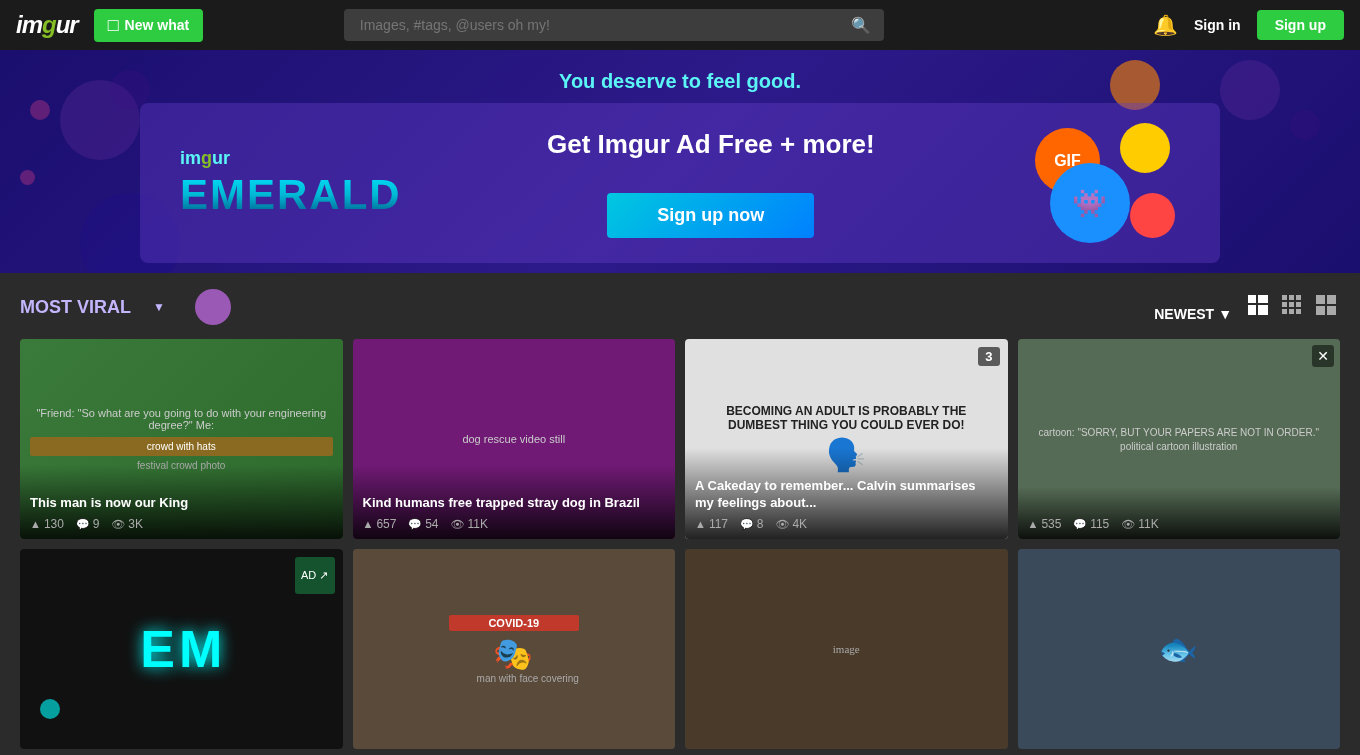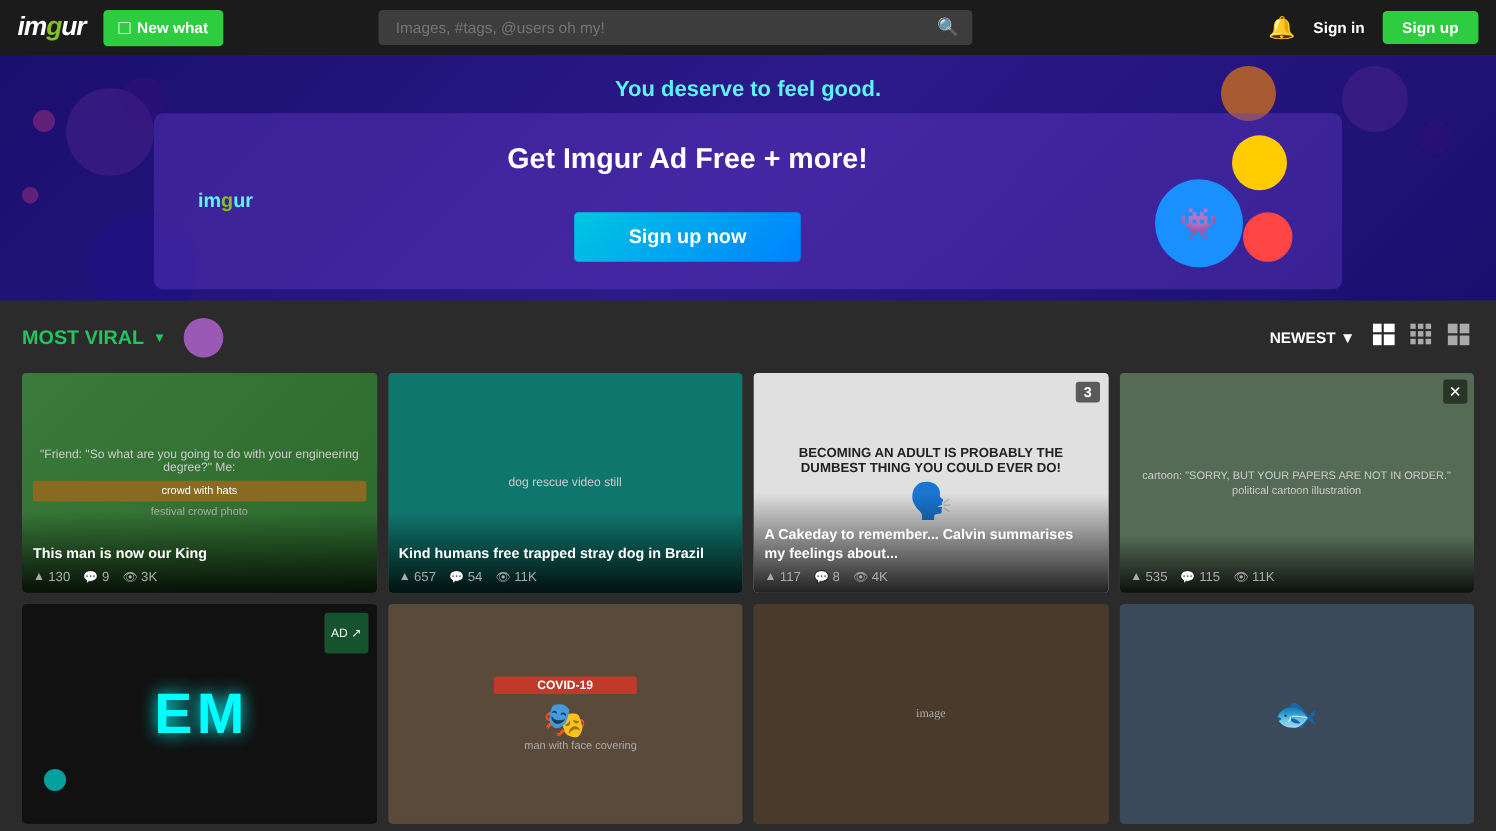--- a/index.html
+++ b/index.html
@@ -174,39 +174,39 @@
       align-items: center;
       justify-content: space-between;
       margin-bottom: 14px;
     }
     .sort-left {
       display: flex;
       align-items: center;
       gap: 12px;
     }
     .most-viral-btn {
-      color: #22c55e;
+      color: #c4b5fd;
       font-size: 18px;
       font-weight: bold;
       background: none;
       border: none;
       cursor: pointer;
       display: flex;
       align-items: center;
-      gap: 8px;
+      gap: 22px;
     }
     .most-viral-btn .circle-indicator {
       width: 36px; height: 36px;
       background: #9b59b6;
       border-radius: 50%;
       margin-left: 8px;
     }
     .sort-right {
       display: flex;
-      align-items: center;
+      align-items: flex-end;
       gap: 12px;
     }
     .newest-btn {
       color: #fff;
       font-size: 14px;
       font-weight: bold;
       background: none;
       border: none;
       cursor: pointer;
       display: flex;
@@ -302,21 +302,21 @@
       display: flex;
       align-items: center;
       justify-content: center;
       font-size: 14px;
       color: #fff;
       cursor: pointer;
     }
 
     
     .card-1 .post-thumb-img { background: linear-gradient(135deg, #3a7a3a, #2d6a2d); }
-    .card-2 .post-thumb-img { background: #0f766e; justify-content: center; }
+    .card-2 .post-thumb-img { background: #701a75; justify-content: center; }
     .card-3 .post-thumb-img { background: #e0e0e0; color: #333; }
     .card-4 .post-thumb-img { background: #556b55; }
     .card-5 .post-thumb-img { background: linear-gradient(135deg, #111, #333); color: #0ff; font-size: 60px; font-weight: 900; }
     .card-6 .post-thumb-img { background: #8a7060; }
     .card-7 .post-thumb-img { background: #8a7060; }
     .card-8 .post-thumb-img { background: #8a7060; }
 
     
     .post-overlay {
       position: absolute;
@@ -357,28 +357,30 @@
   <div class="bubble" style="width:60px;height:60px;background:#6a2fa0;top:10px;right:80px;"></div>
   <div class="bubble" style="width:30px;height:30px;background:#3a1080;top:60px;right:40px;"></div>
   <div class="bubble" style="width:50px;height:50px;background:#ff8800;top:10px;right:200px;opacity:0.6;"></div>
 
   <p class="tagline">You deserve to feel good.</p>
   <div class="promo-inner">
     <div class="promo-left">
       <div class="promo-logo-text">
         <span style="color:#5bf5f5;">im</span><span style="color:#85bf25;">g</span><span style="color:#5bf5f5;">ur</span>
       </div>
+      <div class="promo-emerald">EMERALD</div>
     </div>
     <div class="promo-center">
       <h2>Get Imgur Ad Free + more!</h2>
       <button class="signup-now-btn">Sign up now</button>
     </div>
     <div class="promo-right">
 
       <div style="position:relative;width:160px;height:120px;">
+        <div style="position:absolute;width:65px;height:65px;background:#ff6600;border-radius:50%;top:5px;left:15px;display:flex;align-items:center;justify-content:center;font-size:16px;font-weight:bold;color:#fff;">GIF</div>
         <div style="position:absolute;width:50px;height:50px;background:#ffcc00;border-radius:50%;top:0;right:10px;"></div>
         <div style="position:absolute;width:80px;height:80px;background:#1a90ff;border-radius:50%;bottom:0;left:30px;display:flex;align-items:center;justify-content:center;">
           <div style="font-size:28px;">👾</div>
         </div>
         <div style="position:absolute;width:45px;height:45px;background:#ff4444;border-radius:50%;bottom:5px;right:5px;"></div>
       </div>
     </div>
   </div>
 </div>
 

